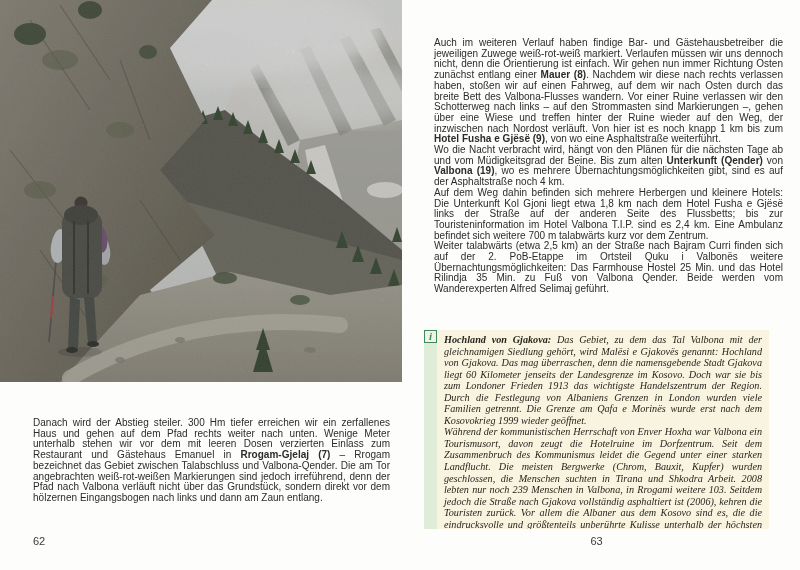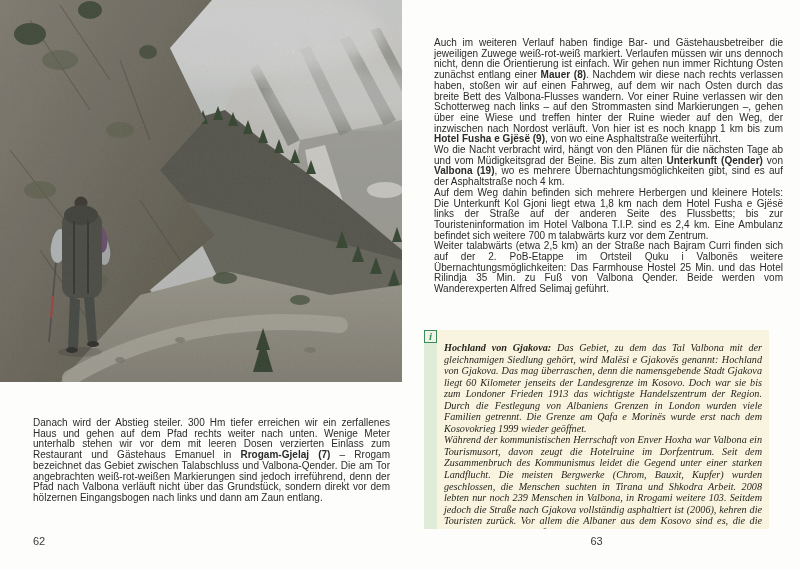--- a/index.html
+++ b/index.html
@@ -33,21 +33,21 @@
   .info-strip{width:13px;flex:none;background:var(--strip,#dfecd7);position:relative;}
   .info-icon{
     position:absolute;left:0;top:0;width:13px;height:13px;box-sizing:border-box;
     background:#eef5e8;border:1px solid var(--icongreen,#4d9160);
     color:var(--icongreen,#2f7a4a);
     font-family:"Liberation Serif",serif;font-style:italic;font-weight:bold;
     font-size:11px;line-height:11px;text-align:center;
   }
   .info-content{
     flex:1;background:var(--cream,#f8f4df);overflow:hidden;
-    padding:12px 7px 4px 7px;
+    padding:4px 7px 4px 7px;
     font-family:"Liberation Serif",serif;font-style:italic;
     font-size:10.2px;line-height:11.55px;color:#26261f;
   }
   .info-content p{margin:0;text-align:justify;}
   .info-content b{font-weight:bold;}
   .pagenum{position:absolute;font-size:11px;color:#3a3a3a;}
   .pagenum.left{left:33px;top:535px;}
   .pagenum.right{left:424px;top:535px;width:345px;text-align:center;}
 </style>
 </head>

